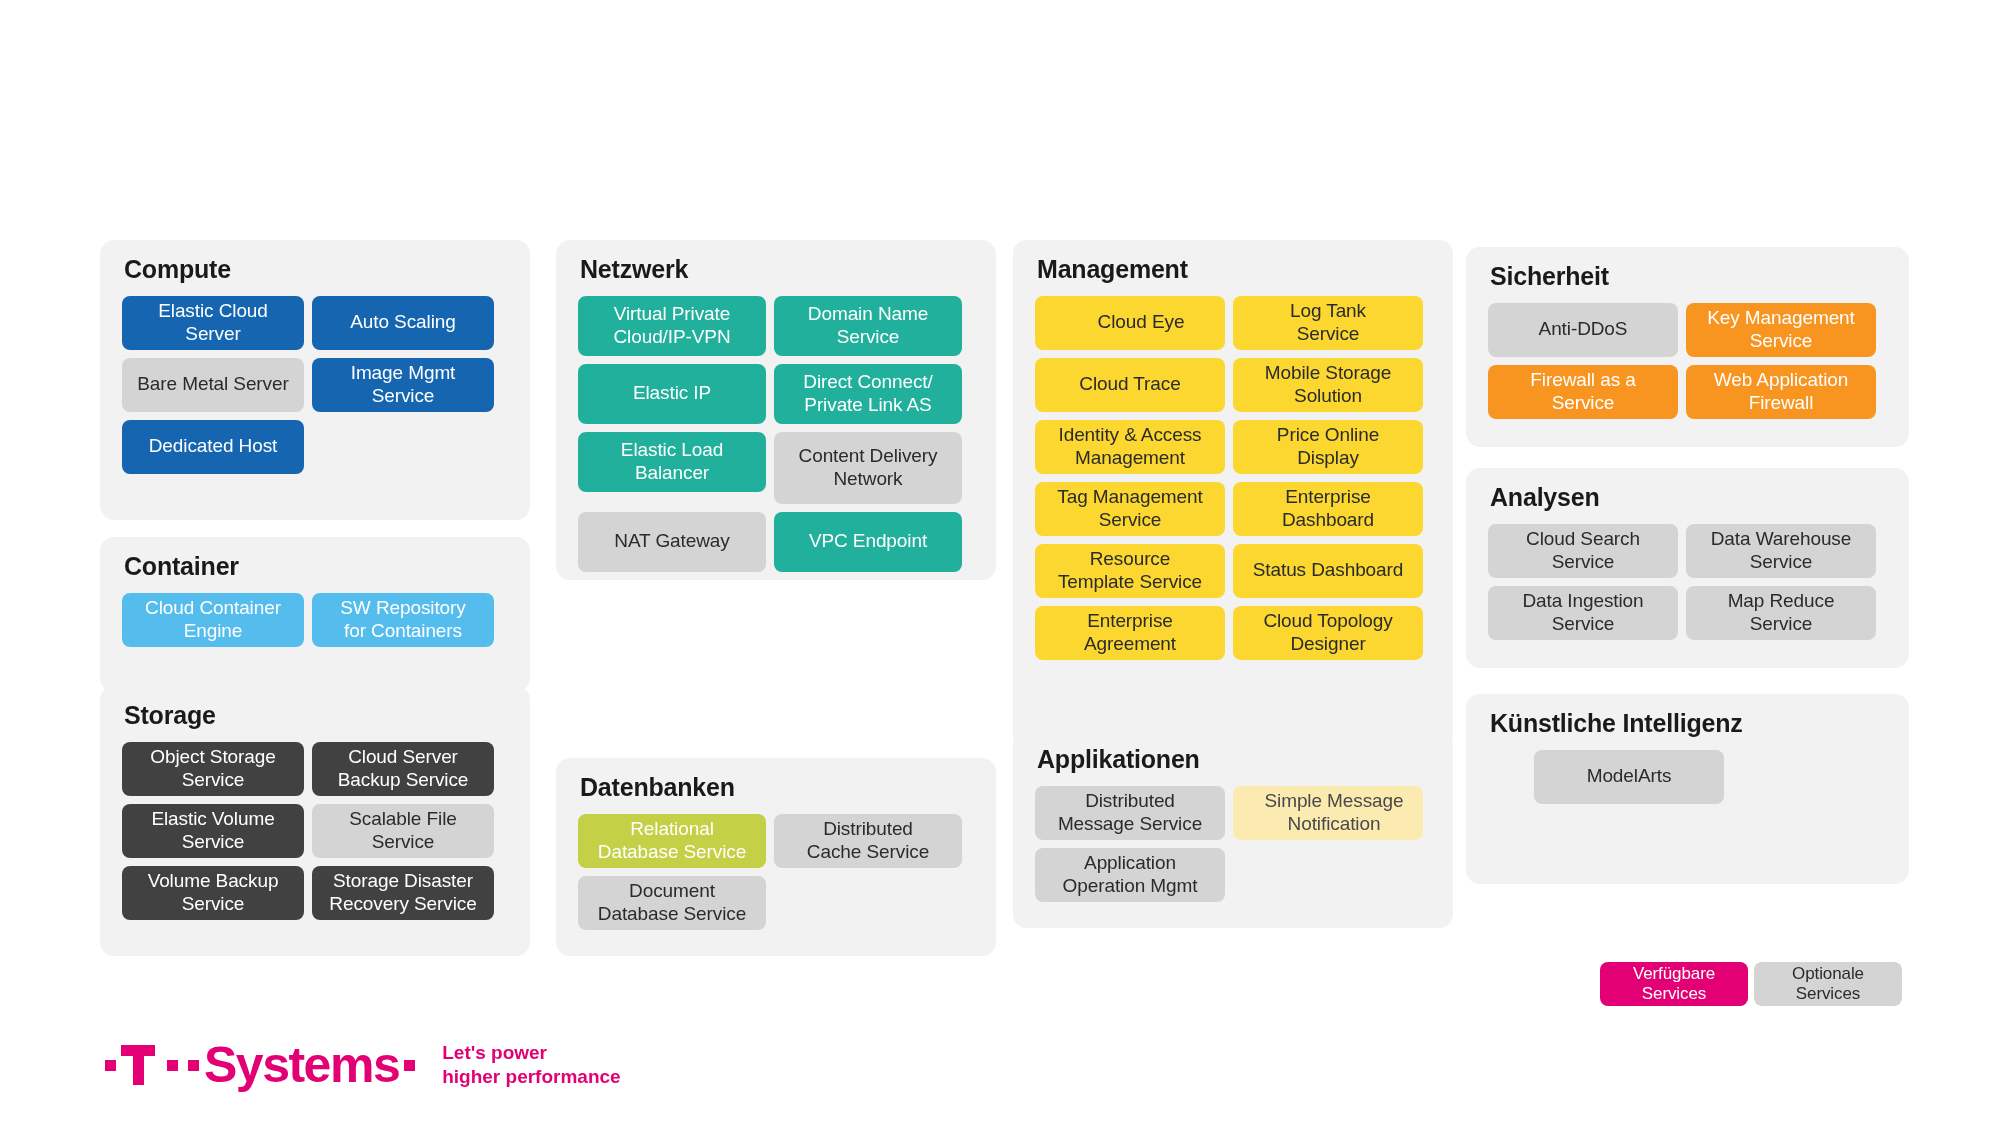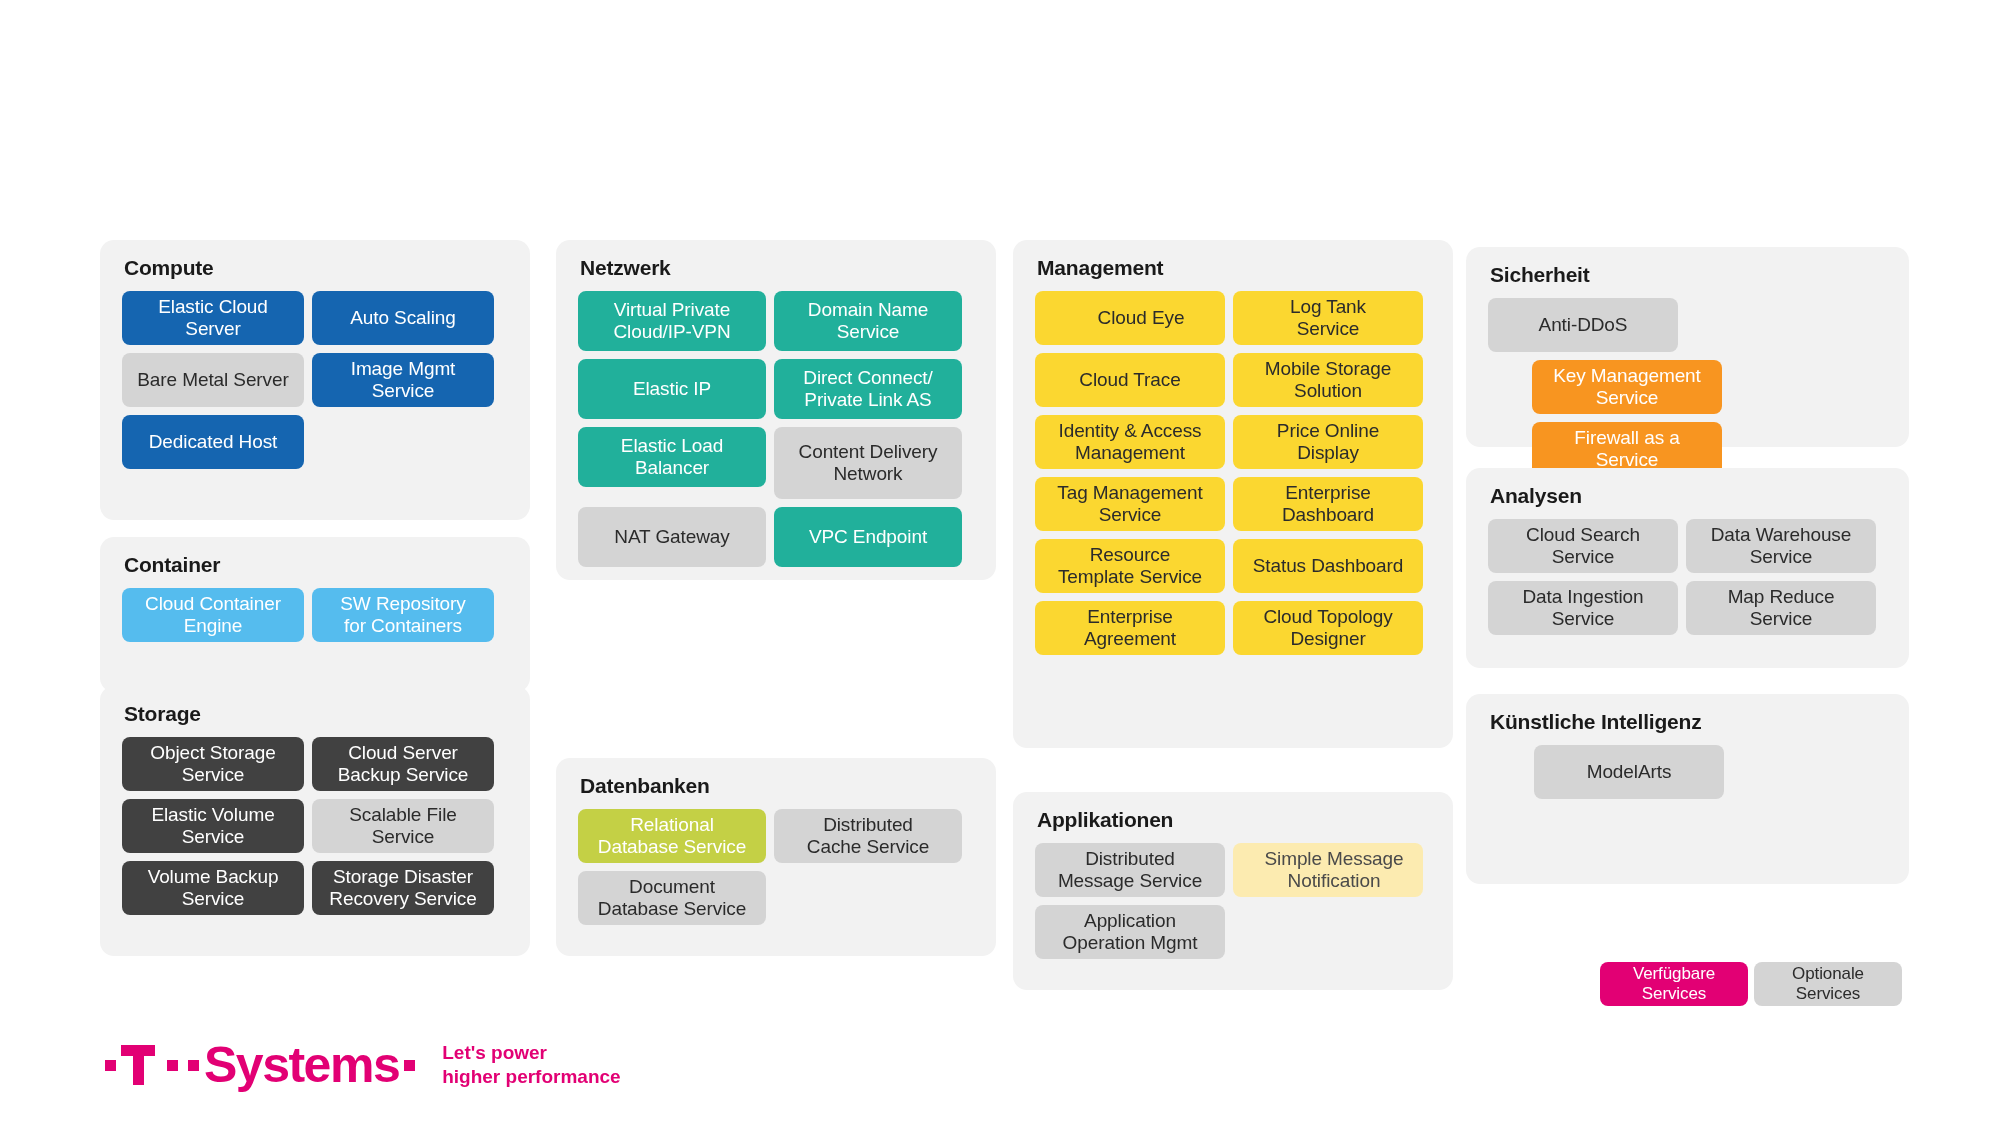--- a/index.html
+++ b/index.html
@@ -22,21 +22,21 @@
 
   
   .group {
     position: absolute;
     background: #f2f2f2;
     border-radius: 14px;
     box-sizing: border-box;
     padding: 16px 22px 20px 22px;
   }
   .group-title {
-    font-size: 21px;
+    font-size: 25px;
     font-weight: bold;
     color: #1a1a1a;
     letter-spacing: -0.2px;
     margin: 0 0 12px 2px;
     line-height: 1.1;
   }
   .tile-grid {
     display: flex;
     flex-wrap: wrap;
     gap: 8px 8px;
@@ -55,21 +55,21 @@
     letter-spacing: -0.1px;
   }
 
   
   .c-grey       { background:#d4d4d4; color:#2b2b2b; }
   .c-blue       { background:#1565b0; color:#ffffff; }
   .c-lightblue  { background:#55bcee; color:#ffffff; }
   .c-darkgrey   { background:#414141; color:#ffffff; }
   .c-teal       { background:#21b09b; color:#ffffff; }
   .c-yellow     { background:#fbd730; color:#2b2b2b; }
-  .c-orange     { background:#f89520; color:#ffffff;margin-left:44px; }
+  .c-orange     { background:#f89520; color:#ffffff; }
   .c-olive      { background:#c4d045; color:#ffffff; }
   .c-cream      { background:#fcebb0; color:#4a4a4a; }
   .c-magenta    { background:#e20074; color:#ffffff; }
 
   
   .legend {
     position: absolute;
     left: 1600px;
     top: 962px;
     display: flex;
@@ -230,21 +230,21 @@
 Dashboard</div>
           <div class="tile c-yellow" style="width: 190px; height: 54px;">Resource
 Template Service</div>
           <div class="tile c-yellow" style="width: 190px; height: 54px;">Status Dashboard</div>
           <div class="tile c-yellow" style="width: 190px; height: 54px;">Enterprise
 Agreement</div>
           <div class="tile c-yellow" style="width: 190px; height: 54px;">Cloud Topology
 Designer</div>
         </div>
       </div>
-      <div class="group" style="left: 1013px; top: 792px; width: 440px; height: 198px;">
+      <div class="group" style="left: 1013px; top: 730px; width: 440px; height: 198px;">
         <div class="group-title">Applikationen</div>
         <div class="tile-grid" style="width: 388px;">
           <div class="tile c-grey" style="width: 190px; height: 54px;">Distributed
 Message Service</div>
           <div class="tile c-cream" style="width: 190px; height: 54px; padding-left: 20px;">Simple Message
 Notification</div>
           <div class="tile c-grey" style="width: 190px; height: 54px;">Application
 Operation Mgmt</div>
         </div>
       </div>

